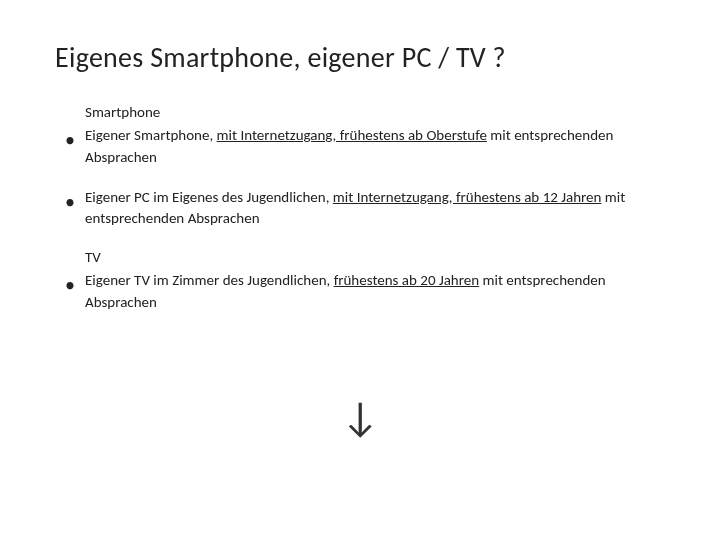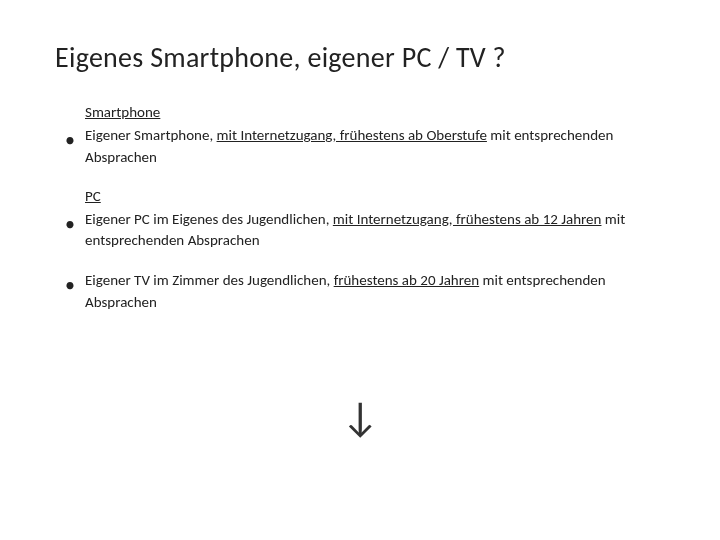--- a/index.html
+++ b/index.html
@@ -40,21 +40,20 @@
       flex: 1;
     }
 
     .section {
       margin-bottom: 18px;
     }
 
     .section-heading {
       font-size: 15px;
       font-weight: 400;
-      text-decoration: underline;
       color: #222;
       margin-bottom: 4px;
       margin-left: 30px;
     }
 
     .bullet-item {
       display: flex;
       flex-direction: row;
       align-items: flex-start;
       gap: 10px;
@@ -108,30 +107,30 @@
       <div class="section-heading">Smartphone</div>
       <div class="bullet-item">
         <span class="bullet-dot">•</span>
         <span class="bullet-text">
           <span>Eigener Smartphone, </span><span class="underline-link">mit Internetzugang, frühestens ab Oberstufe</span><span> mit entsprechenden Absprachen</span>
         </span>
       </div>
     </div>
 
     <div class="section">
-      <div class="section-heading">PC</div>
       <div class="bullet-item">
         <span class="bullet-dot">•</span>
         <span class="bullet-text">
           <span>Eigener PC im Eigenes des Jugendlichen, </span><span class="underline-link">mit Internetzugang, frühestens ab 12 Jahren</span><span> mit entsprechenden Absprachen</span>
         </span>
       </div>
     </div>
 
     <div class="section">
+      <div class="section-heading">TV</div>
       <div class="bullet-item">
         <span class="bullet-dot">•</span>
         <span class="bullet-text">
           <span>Eigener TV im Zimmer des Jugendlichen, </span><span class="underline-link">frühestens ab 20 Jahren</span><span> mit entsprechenden Absprachen</span>
         </span>
       </div>
     </div>
 
     <div class="arrow-container">
       <span class="down-arrow">↓</span>

